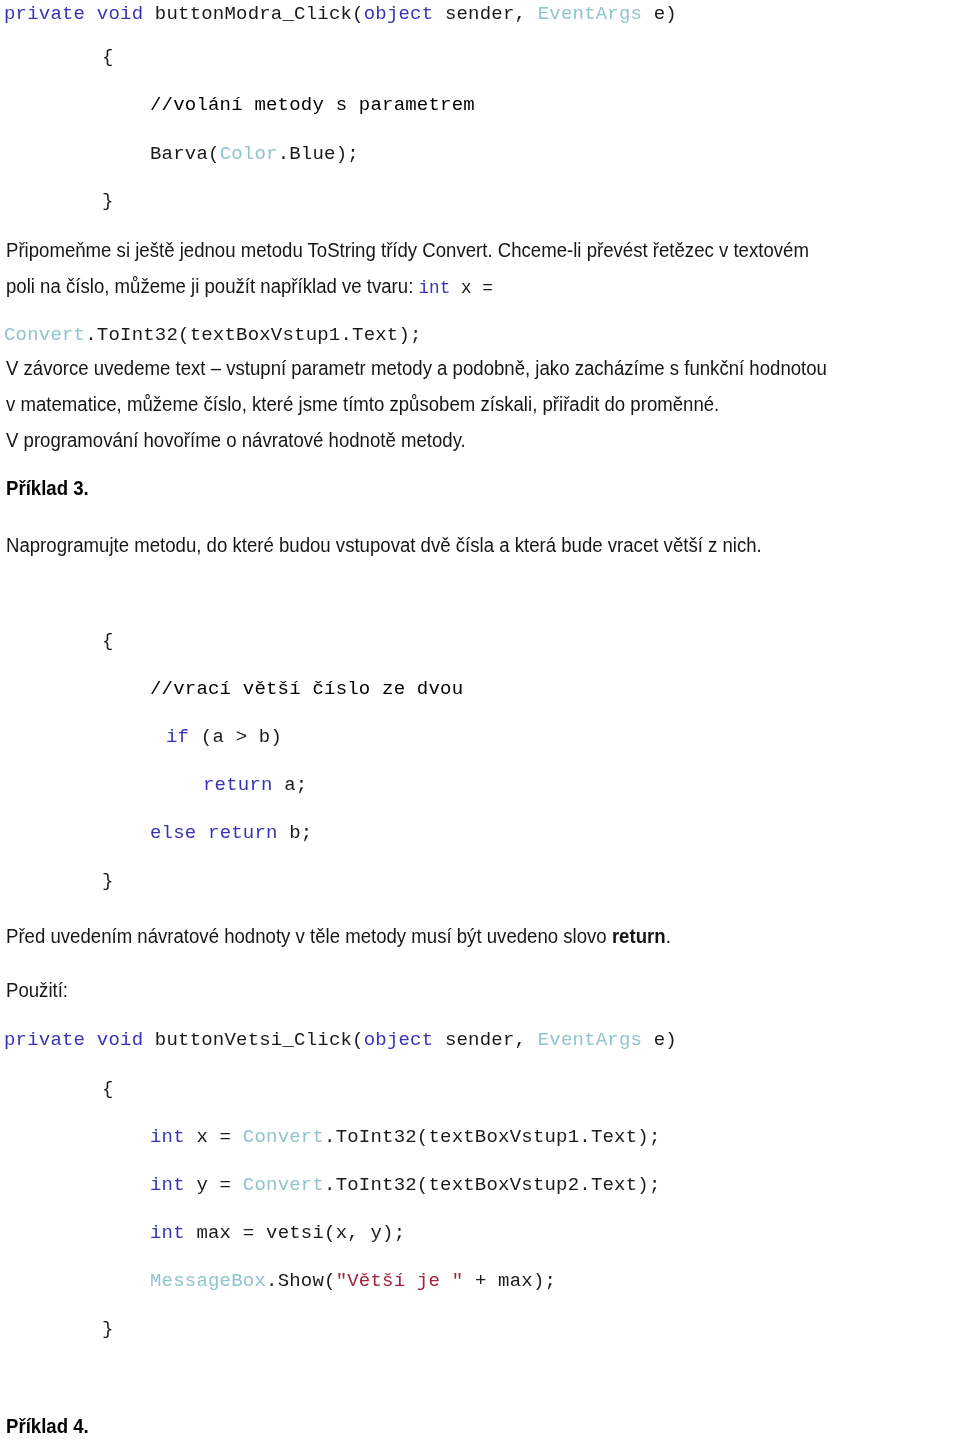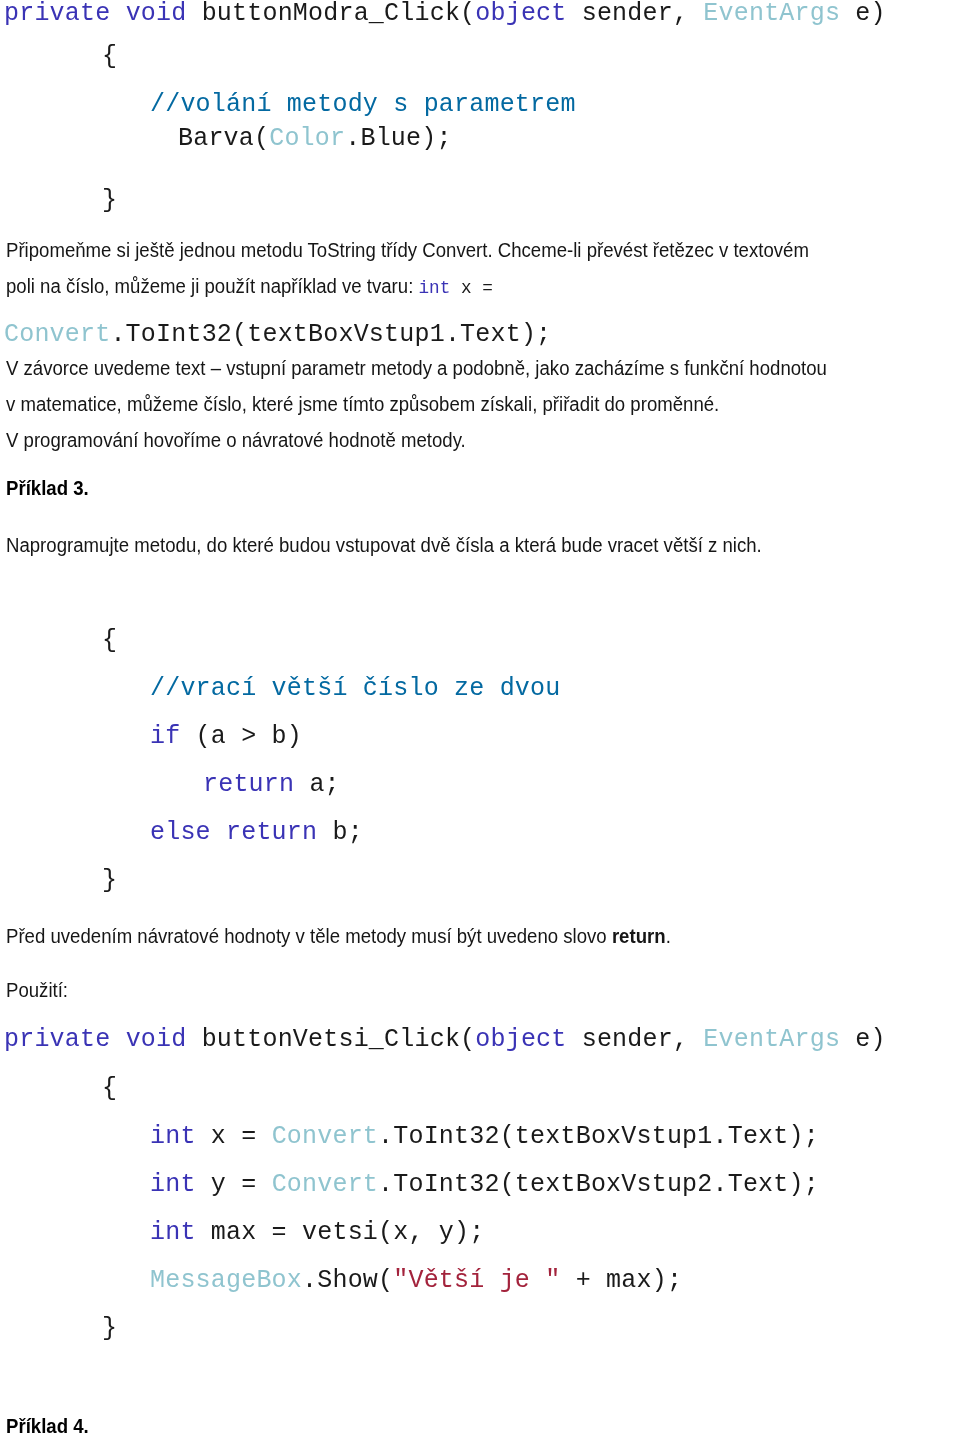--- a/index.html
+++ b/index.html
@@ -19,29 +19,29 @@
     position: relative;
     width: 960px;
     height: 1448px;
     background: #ffffff;
   }
 
   
   .code {
     position: absolute;
     font-family: "Liberation Mono", "DejaVu Sans Mono", monospace;
-    font-size: 25px;
+    font-size: 19px;
     line-height: 22px;
     white-space: pre;
     color: #1a1a1a;
     letter-spacing: 0.2px;
   }
   .kw      { color: #3a33b5; }   
   .type    { color: #8fc4cf; }   
-  .cmt     { color: #0369a1; font-family: Liberation Mono, monospace; }   
+  .cmt     { color: #000000; font-family: Liberation Mono, monospace; }   
   .str     { color: #a3233c; }   
   .plain   { color: #1a1a1a; }
 
   
   .prose {
     position: absolute;
     font-family: "Liberation Sans", sans-serif;
     font-size: 20px;
     line-height: 30px;
     color: #161616;
@@ -70,21 +70,21 @@
 <body>
 
 <div class="page">
 
   <div class="code" style="left:4px; top:3px;"><span class="kw">private</span> <span class="kw">void</span><span class="plain"> buttonModra_Click(</span><span class="kw">object</span><span class="plain"> sender, </span><span class="type">EventArgs</span><span class="plain"> e)</span></div>
 
   <div class="code" style="left:102px; top:46px;">{</div>
 
   <div class="code cmt" style="left:150px; top:94px;">//volání metody s parametrem</div>
 
-  <div class="code" style="left:150px; top:128px;margin-left:28px;"><span class="plain">Barva(</span><span class="type">Color</span><span class="plain">.Blue);</span></div>
+  <div class="code" style="left:150px; top:143px;"><span class="plain">Barva(</span><span class="type">Color</span><span class="plain">.Blue);</span></div>
 
   <div class="code" style="left:102px; top:190px;">}</div>
 
   <div class="prose" style="left:6px; top:235px;">Připomeňme si ještě jednou metodu ToString třídy Convert. Chceme-li převést řetězec v textovém</div>
 
   <div class="prose" style="left:6px; top:271px;"><span>poli na číslo, můžeme ji použít například ve tvaru: </span><span class="inline-code kw">int</span><span class="inline-code plain"> x =</span></div>
 
   <div class="code" style="left:4px; top:306px;margin-top:18px;"><span class="type">Convert</span><span class="plain">.ToInt32(textBoxVstup1.Text);</span></div>
 
   <div class="prose" style="left:6px; top:353px;">V závorce uvedeme text – vstupní parametr metody a podobně, jako zacházíme s funkční hodnotou</div>
@@ -93,21 +93,21 @@
 
   <div class="heading" style="left:6px; top:477px;">Příklad 3.</div>
 
   <div class="prose" style="left:6px; top:530px;">Naprogramujte metodu, do které budou vstupovat dvě čísla a která bude vracet větší z nich.</div>
 
 
   <div class="code" style="left:102px; top:630px;">{</div>
 
   <div class="code cmt" style="left:150px; top:678px;">//vrací větší číslo ze dvou</div>
 
-  <div class="code" style="left:150px; top:726px;"><span class="kw">if</span><span class="plain"> (a &gt; b)</span></div>
+  <div class="code" style="left:166px; top:726px;"><span class="kw">if</span><span class="plain"> (a &gt; b)</span></div>
 
   <div class="code" style="left:203px; top:774px;"><span class="kw">return</span><span class="plain"> a;</span></div>
 
   <div class="code" style="left:150px; top:822px;"><span class="kw">else</span><span class="kw"> return</span><span class="plain"> b;</span></div>
 
   <div class="code" style="left:102px; top:870px;">}</div>
 
   <div class="prose" style="left:6px; top:921px;"><span>Před uvedením návratové hodnoty v těle metody musí být uvedeno slovo </span><span class="b">return</span><span>.</span></div>
 
   <div class="prose" style="left:6px; top:975px;">Použití:</div>

